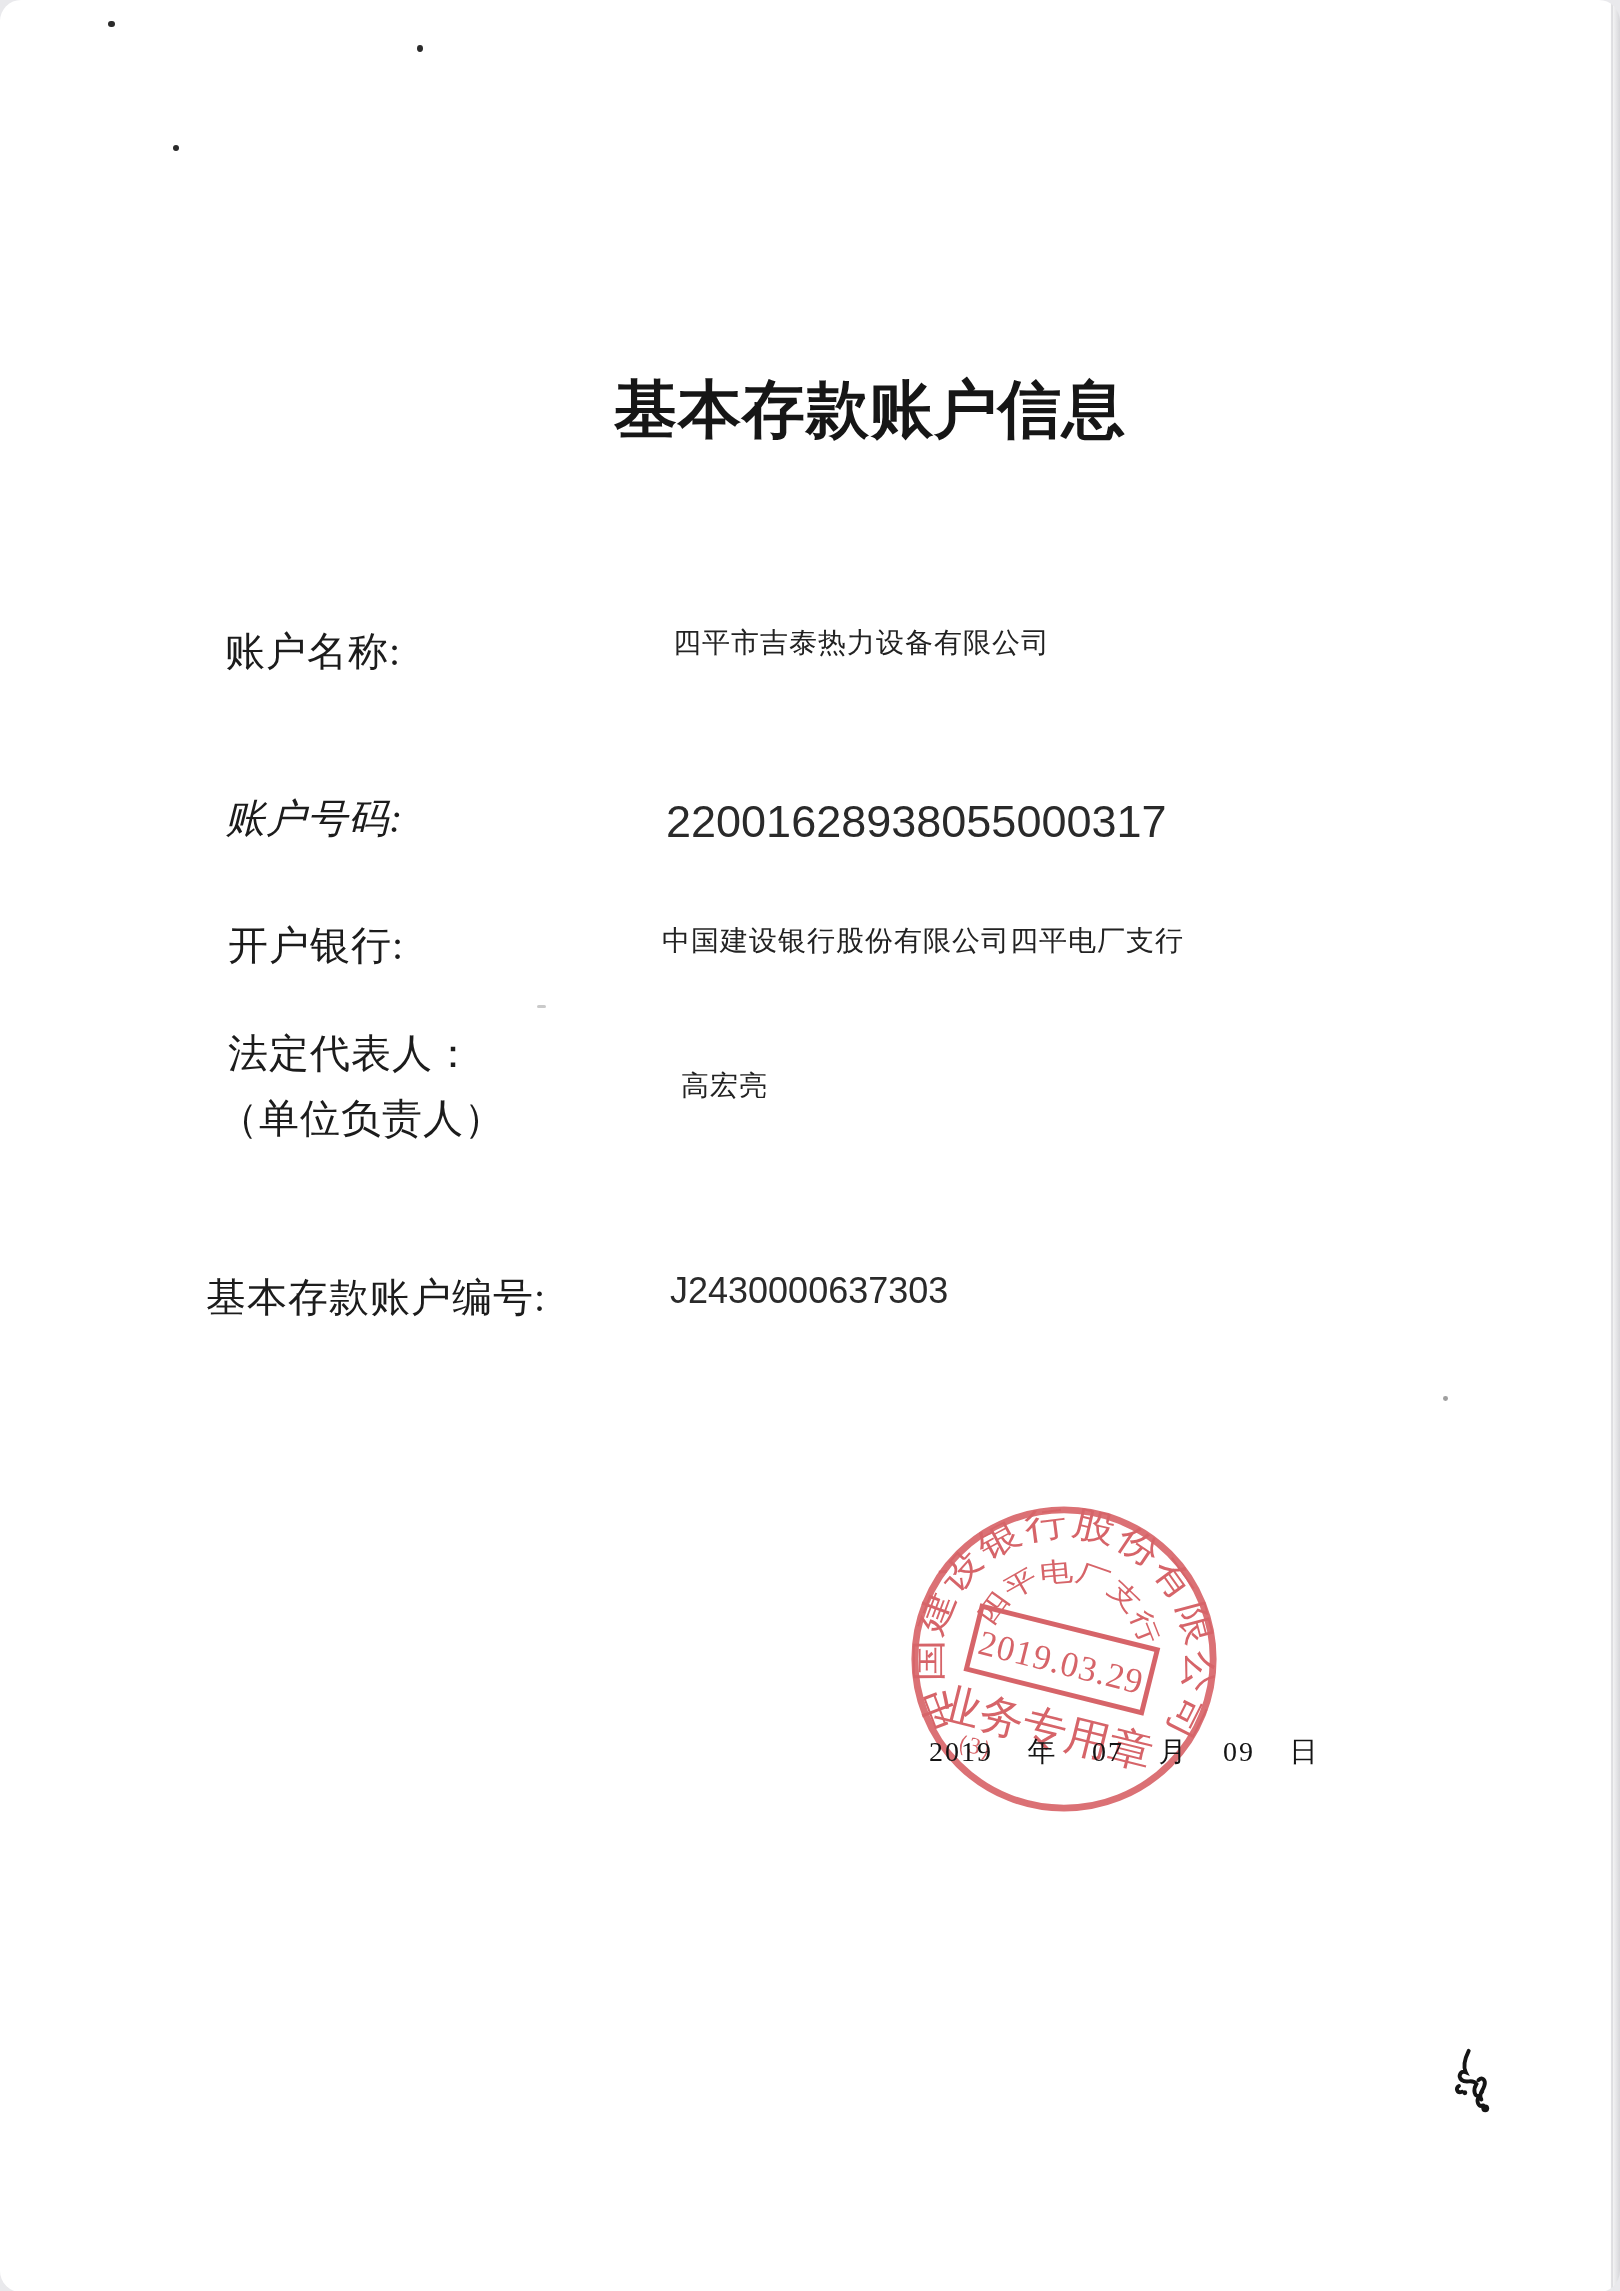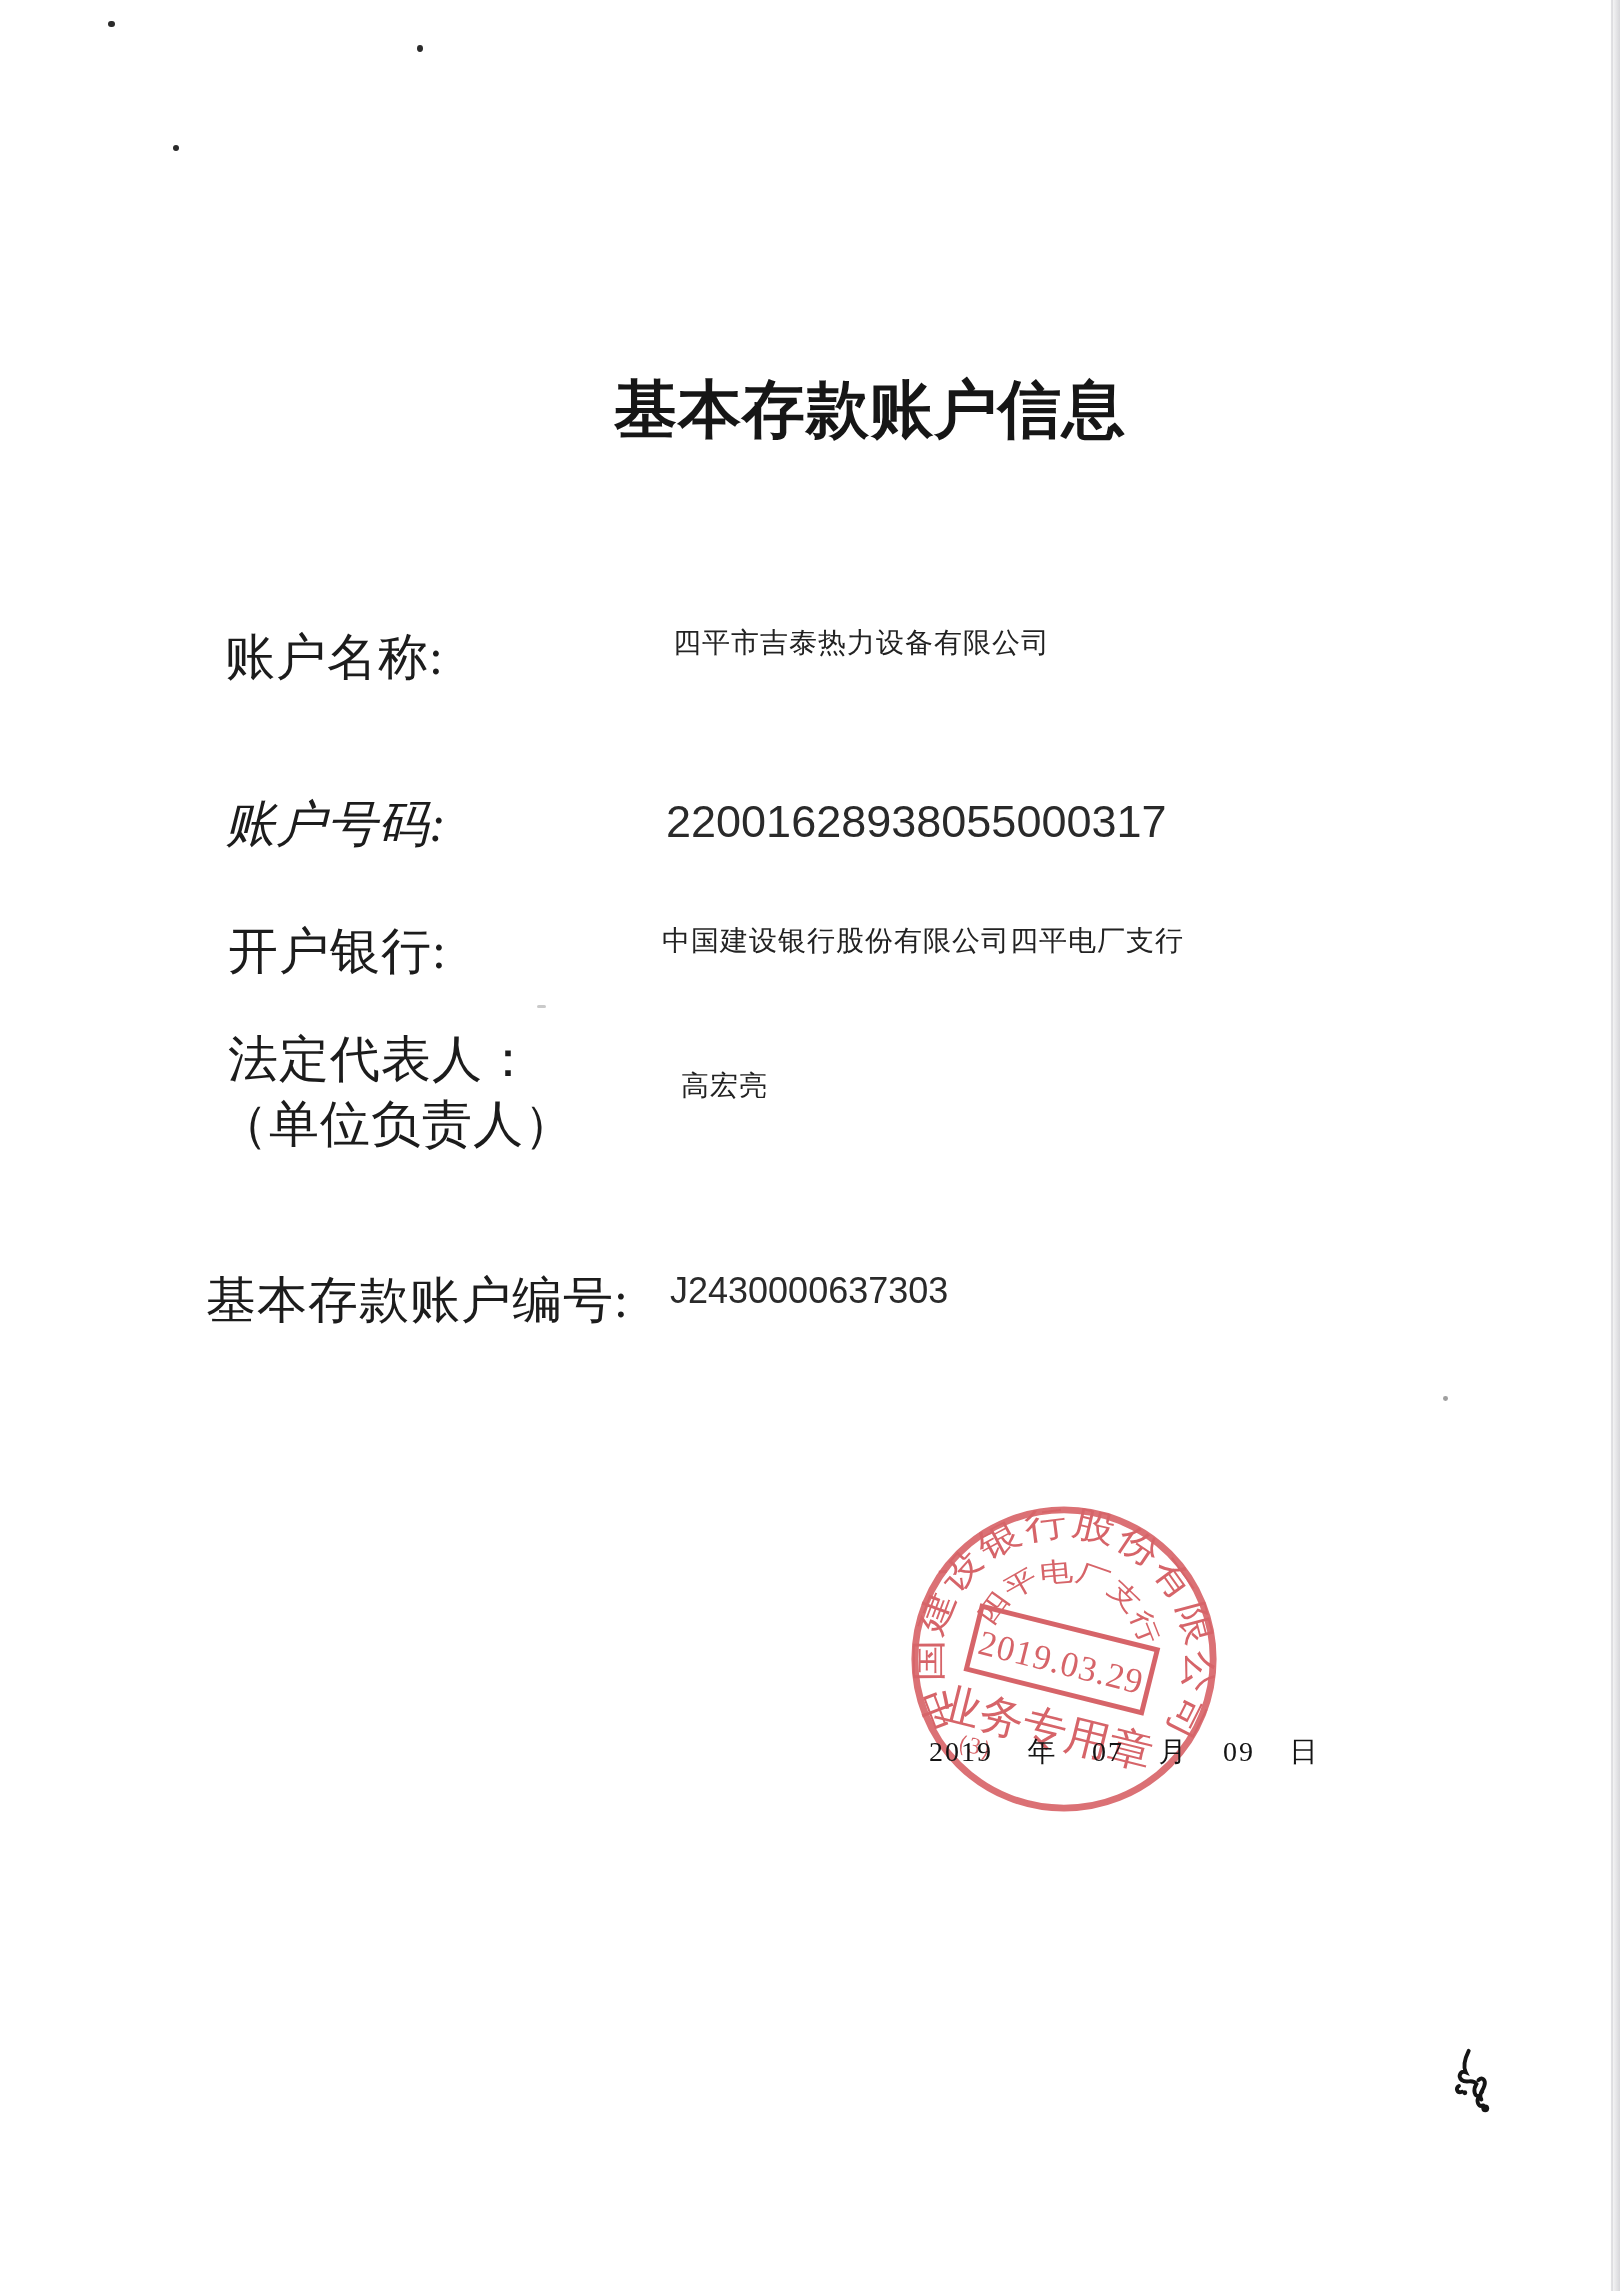--- a/index.html
+++ b/index.html
@@ -4,37 +4,38 @@
 <style>
   html,body{margin:0;padding:0;background:#e9e9ec;}
   .page{
     position:relative;
     width:1620px;height:2292px;
     margin:0 auto;
     background:#ffffff;
     overflow:hidden;
     font-family:"Liberation Serif","DejaVu Serif",serif;
     color:#1e1e1e;
+    border-radius:21px;
   }
   
   .scan-edge{
     position:absolute;top:0;right:0;width:9.8px;height:100%;
     background:linear-gradient(to right, rgba(255,255,255,0), rgba(110,110,122,.28));
   }
   .scan-edge-line{
     position:absolute;top:0;right:6.9px;width:2px;height:100%;
     background:rgba(140,140,150,.22);
   }
   .doc-title{
     position:absolute;left:614px;top:376px;
     font-size:63px;font-weight:bold;letter-spacing:1px;line-height:1.1;
     color:#161616;
   }
   .row{position:absolute;line-height:1.15;}
-  .lbl{font-size:50px;color:#1c1c1c;letter-spacing:1px;margin-top:19px;}
+  .lbl{font-size:40px;color:#1c1c1c;letter-spacing:1px;margin-top:19px;}
   .val-cn{font-size:28px;color:#222;letter-spacing:1px;}
   .val-num{
     font-family:"Liberation Sans","DejaVu Sans",sans-serif;
     color:#2a2a2a;letter-spacing:0px;
   }
   .r1-label{left:225px;top:629px;}
   .r1-value{left:673px;top:627px;}
   .r2-label{left:225px;top:796px;font-style:italic;}
   .r2-value{left:666px;top:796px;font-size:45px;text-align:center;}
   .r3-label{left:228px;top:923px;}

